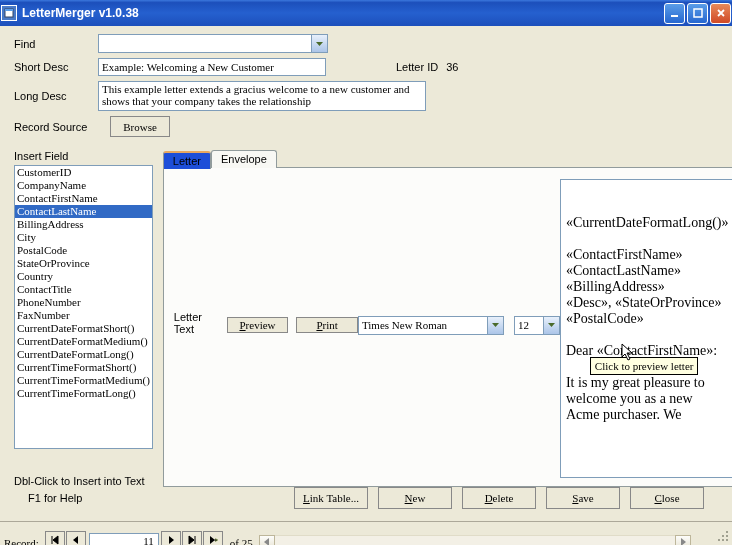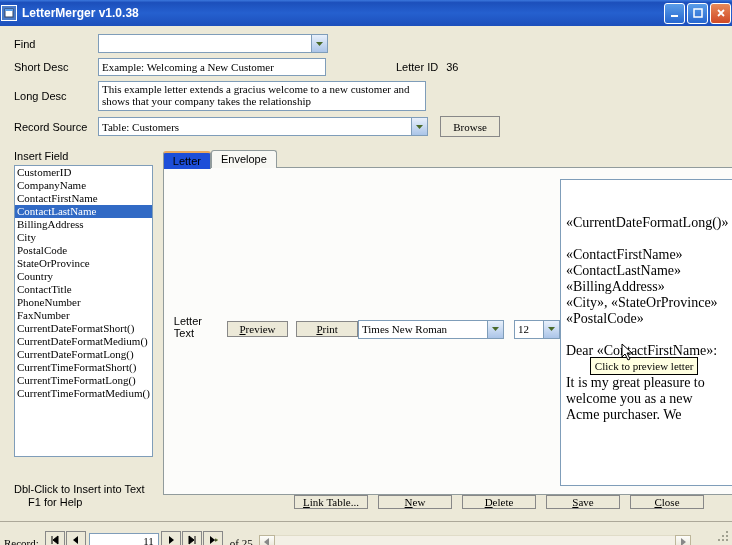--- a/index.html
+++ b/index.html
@@ -60,21 +60,21 @@
 .tooltip { position: absolute; right: 47px; top: 207px; background: #ffffe1; border: 1px solid #000; padding: 2px 4px; font: 11px Tahoma; z-index: 10; }
 
 .cursor-arrow { position: absolute; right: 108px; top: 193px; z-index: 11; pointer-events: none; }
 
 .letter-body { flex: 1; border: 1px solid #7f9db9; background: #fff; padding: 3px 5px; font-family: 'Times New Roman', serif; font-size: 14px; margin-top: 3px; }
 .letter-body::-webkit-scrollbar { width: 16px; }
 .letter-body p { margin-bottom: 16px; }
 .letter-body p.tight { margin-bottom: 0; }
 
 .bottom-bar { display: flex; align-items: center; padding: 0 14px 4px; gap: 10px; }
-.bottom-bar button { width: 74px; height: 14px; border: 1px solid #888; background: #ece9d8; cursor: pointer; font: 11px Tahoma; }
+.bottom-bar button { width: 74px; height: 22px; border: 1px solid #888; background: #ece9d8; cursor: pointer; font: 11px Tahoma; }
 .bottom-bar button .u { text-decoration: underline; }
 .f1help { width: 200px; }
 
 .record-nav { height: 28px; background: #ece9d8; border-top: 1px solid #aca899; display: flex; align-items: flex-end; padding: 0 4px; font: 11px Tahoma; }
 .record-nav .lbl { margin-right: 6px; }
 .nav-btn { width: 20px; height: 18px; border: 1px solid #888; background: #ece9d8; display: flex; align-items: center; justify-content: center; margin-right: 1px; cursor: pointer; }
 .nav-btn svg { width: 10px; height: 10px; }
 .rec-num { width: 70px; height: 16px; border: 1px solid #7f9db9; background: #fff; text-align: right; padding: 0 4px; margin: 0 2px; font: 11px Tahoma; }
 .rec-of { margin-left: 6px; }
 .nav-scroll-left, .nav-scroll-right { width: 16px; height: 14px; background: linear-gradient(#fdfdfb,#e8e4d4); border: 1px solid #bdb69a; display:flex; align-items:center; justify-content:center; }
@@ -135,28 +135,20 @@
     <span class="letterid-val">36</span>
   </div>
 
   <div class="form-row">
     <span class="form-label">Long Desc</span>
     <textarea class="longdesc-input" style="">This example letter extends a gracius welcome to a new customer and shows that your company takes the relationship</textarea>
   </div>
 
   <div class="form-row">
     <span class="form-label">Record Source</span>
-    <span class="combo rsrc-combo">
-      <input value="Table: Customers" style="">
-      <span class="combo-btn">
-          <svg viewBox="0 0 7 4">
-            <path d="M0 0 L7 0 L3.5 4 Z" fill="#4a6a2a"></path>
-          </svg>
-        </span>
-    </span>
     <button class="browse-btn">Browse</button>
   </div>
 
   <div class="middle">
     <div class="left-col">
       <div style="margin-bottom:3px;">Insert Field</div>
       <div class="field-list" id="field-list">
           <div class="field-item">CustomerID</div>
           <div class="field-item">CompanyName</div>
           <div class="field-item">ContactFirstName</div>
@@ -166,22 +158,22 @@
           <div class="field-item">PostalCode</div>
           <div class="field-item">StateOrProvince</div>
           <div class="field-item">Country</div>
           <div class="field-item">ContactTitle</div>
           <div class="field-item">PhoneNumber</div>
           <div class="field-item">FaxNumber</div>
           <div class="field-item">CurrentDateFormatShort()</div>
           <div class="field-item">CurrentDateFormatMedium()</div>
           <div class="field-item">CurrentDateFormatLong()</div>
           <div class="field-item">CurrentTimeFormatShort()</div>
+          <div class="field-item">CurrentTimeFormatMedium()</div>
           <div class="field-item">CurrentTimeFormatLong()</div>
-          <div class="field-item">CurrentTimeFormatMedium()</div>
         </div>
       <div class="dblclick-hint">Dbl-Click to Insert into Text</div>
     </div>
 
     <div class="right-col" style="position:relative;">
       <div class="tabs">
         <div class="tab active">Letter</div>
         <div class="tab">Envelope</div>
       </div>
       <div class="tab-panel">
@@ -207,21 +199,21 @@
                   <path d="M0 0 L7 0 L3.5 4 Z" fill="#4a6a2a"></path>
                 </svg>
               </span>
           </span>
         </div>
         <div class="letter-body">
           <p>&nbsp;</p>
           <p>«CurrentDateFormatLong()»</p>
           <p class="tight">«ContactFirstName» «ContactLastName»</p>
           <p class="tight">«BillingAddress»</p>
-          <p>«City», «StateOrProvince» «PostalCode»</p>
+          <p>«Desc», «StateOrProvince» «PostalCode»</p>
           <p>Dear «ContactFirstName»:</p>
           <p class="tight">It is my great pleasure to welcome you as a new Acme purchaser.  We</p>
         </div>
       </div>
 
       <div class="tooltip">Click to preview letter</div>
       <div class="cursor-arrow">
         <svg width="16" height="20" viewBox="0 0 16 20">
             <path d="M1 1 L1 14 L4 11 L7 17 L9 16 L6 10 L11 10 Z" fill="#fff" stroke="#000" stroke-width="1"></path>
           </svg>

